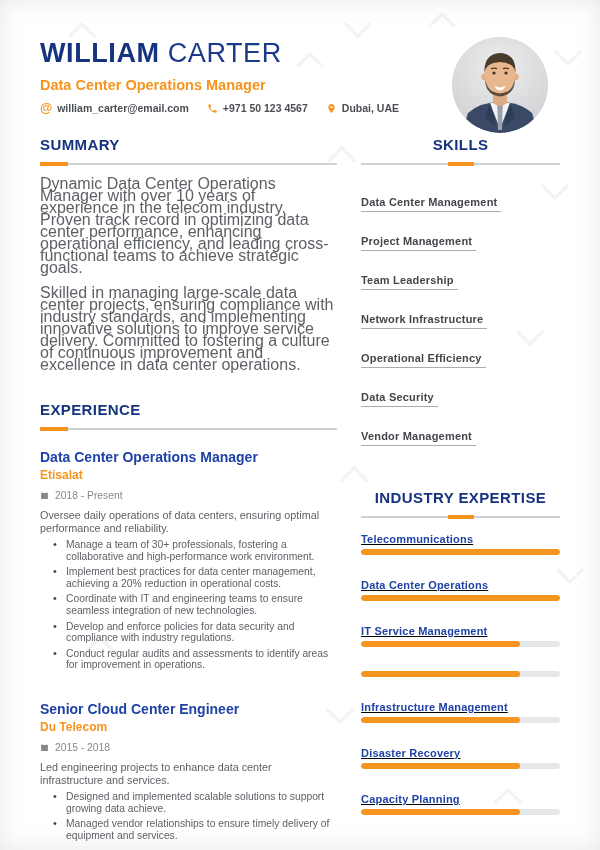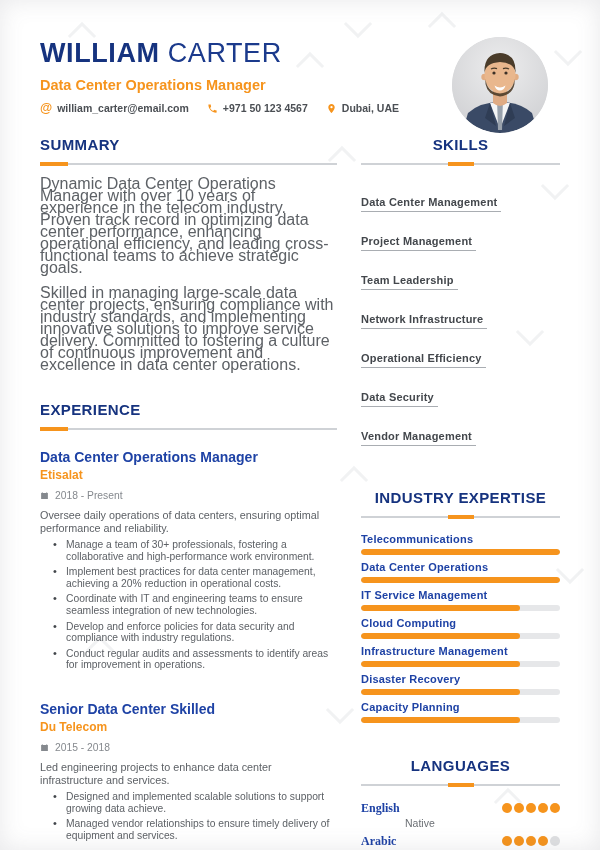--- a/index.html
+++ b/index.html
@@ -77,21 +77,21 @@
   .skills-list { margin-top:14px; }
   .skill {
     display:inline-block; margin:16px 6px 7px 0; padding:0 4px 3px 0;
     font-size:11px; font-weight:bold; color:#43474c; letter-spacing:0.2px;
     border-bottom:1.5px solid #a9adb2;
   }
 
   
   .sec-ind { margin-top:36px; }
   .ind-list { margin-top:14px; }
-  .ind-item { margin-bottom:6px; }
+  .ind-item { margin-bottom:24px;text-decoration:underline; }
   .ind-label { font-size:11px; font-weight:bold; color:#1e42a5; letter-spacing:0.2px; }
   .bar-track { margin-top:4px; height:6px; border-radius:3px; background:#e6e7e9; overflow:hidden; }
   .bar-fill { height:100%; border-radius:3px; background:#f6941d; }
 
   
   .sec-lang { margin-top:34px; }
   .lang-list { margin-top:14px; }
   .lang-row { display:flex; justify-content:space-between; align-items:flex-start; margin-bottom:5px; }
   .lang-name { font-size:12px; font-weight:bold; color:#1e42a5;font-family:Liberation Serif, serif; }
   .lang-level { margin-top:1px; font-size:10.5px; color:#6b6f74;padding-left:44px; }
@@ -212,21 +212,21 @@
 
           <li class="bullet">Manage a team of 30+ professionals, fostering a collaborative and high-performance work environment.</li>
               <li class="bullet">Implement best practices for data center management, achieving a 20% reduction in operational costs.</li>
               <li class="bullet">Coordinate with IT and engineering teams to ensure seamless integration of new technologies.</li>
               <li class="bullet">Develop and enforce policies for data security and compliance with industry regulations.</li>
               <li class="bullet">Conduct regular audits and assessments to identify areas for improvement in operations.</li>
             </ul>
         </div>
 
         <div class="job">
-          <div class="jtitle">Senior Data Center Skilled</div>
+          <div class="jtitle">Senior Cloud Center Engineer</div>
           <div class="company">Du Telecom</div>
           <div class="date-row">
             <svg width="9" height="9" viewBox="0 0 24 24">
                 <path fill="#85898e" d="M5 3h2v3H5zM17 3h2v3h-2zM3 5h18v16H3z"></path>
               </svg>
             <span>2015 - 2018</span>
           </div>
           <p class="jdesc">Led engineering projects to enhance data center infrastructure and services.</p>
           <ul class="bullets">
 
@@ -273,21 +273,20 @@
             </div>
 
             <div class="ind-item">
               <div class="ind-label">IT Service Management</div>
               <div class="bar-track">
                 <div class="bar-fill" style="width: 80%;"></div>
               </div>
             </div>
 
             <div class="ind-item">
-              <div class="ind-label">Cloud Computing</div>
               <div class="bar-track">
                 <div class="bar-fill" style="width: 80%;"></div>
               </div>
             </div>
 
             <div class="ind-item">
               <div class="ind-label">Infrastructure Management</div>
               <div class="bar-track">
                 <div class="bar-fill" style="width: 80%;"></div>
               </div>

